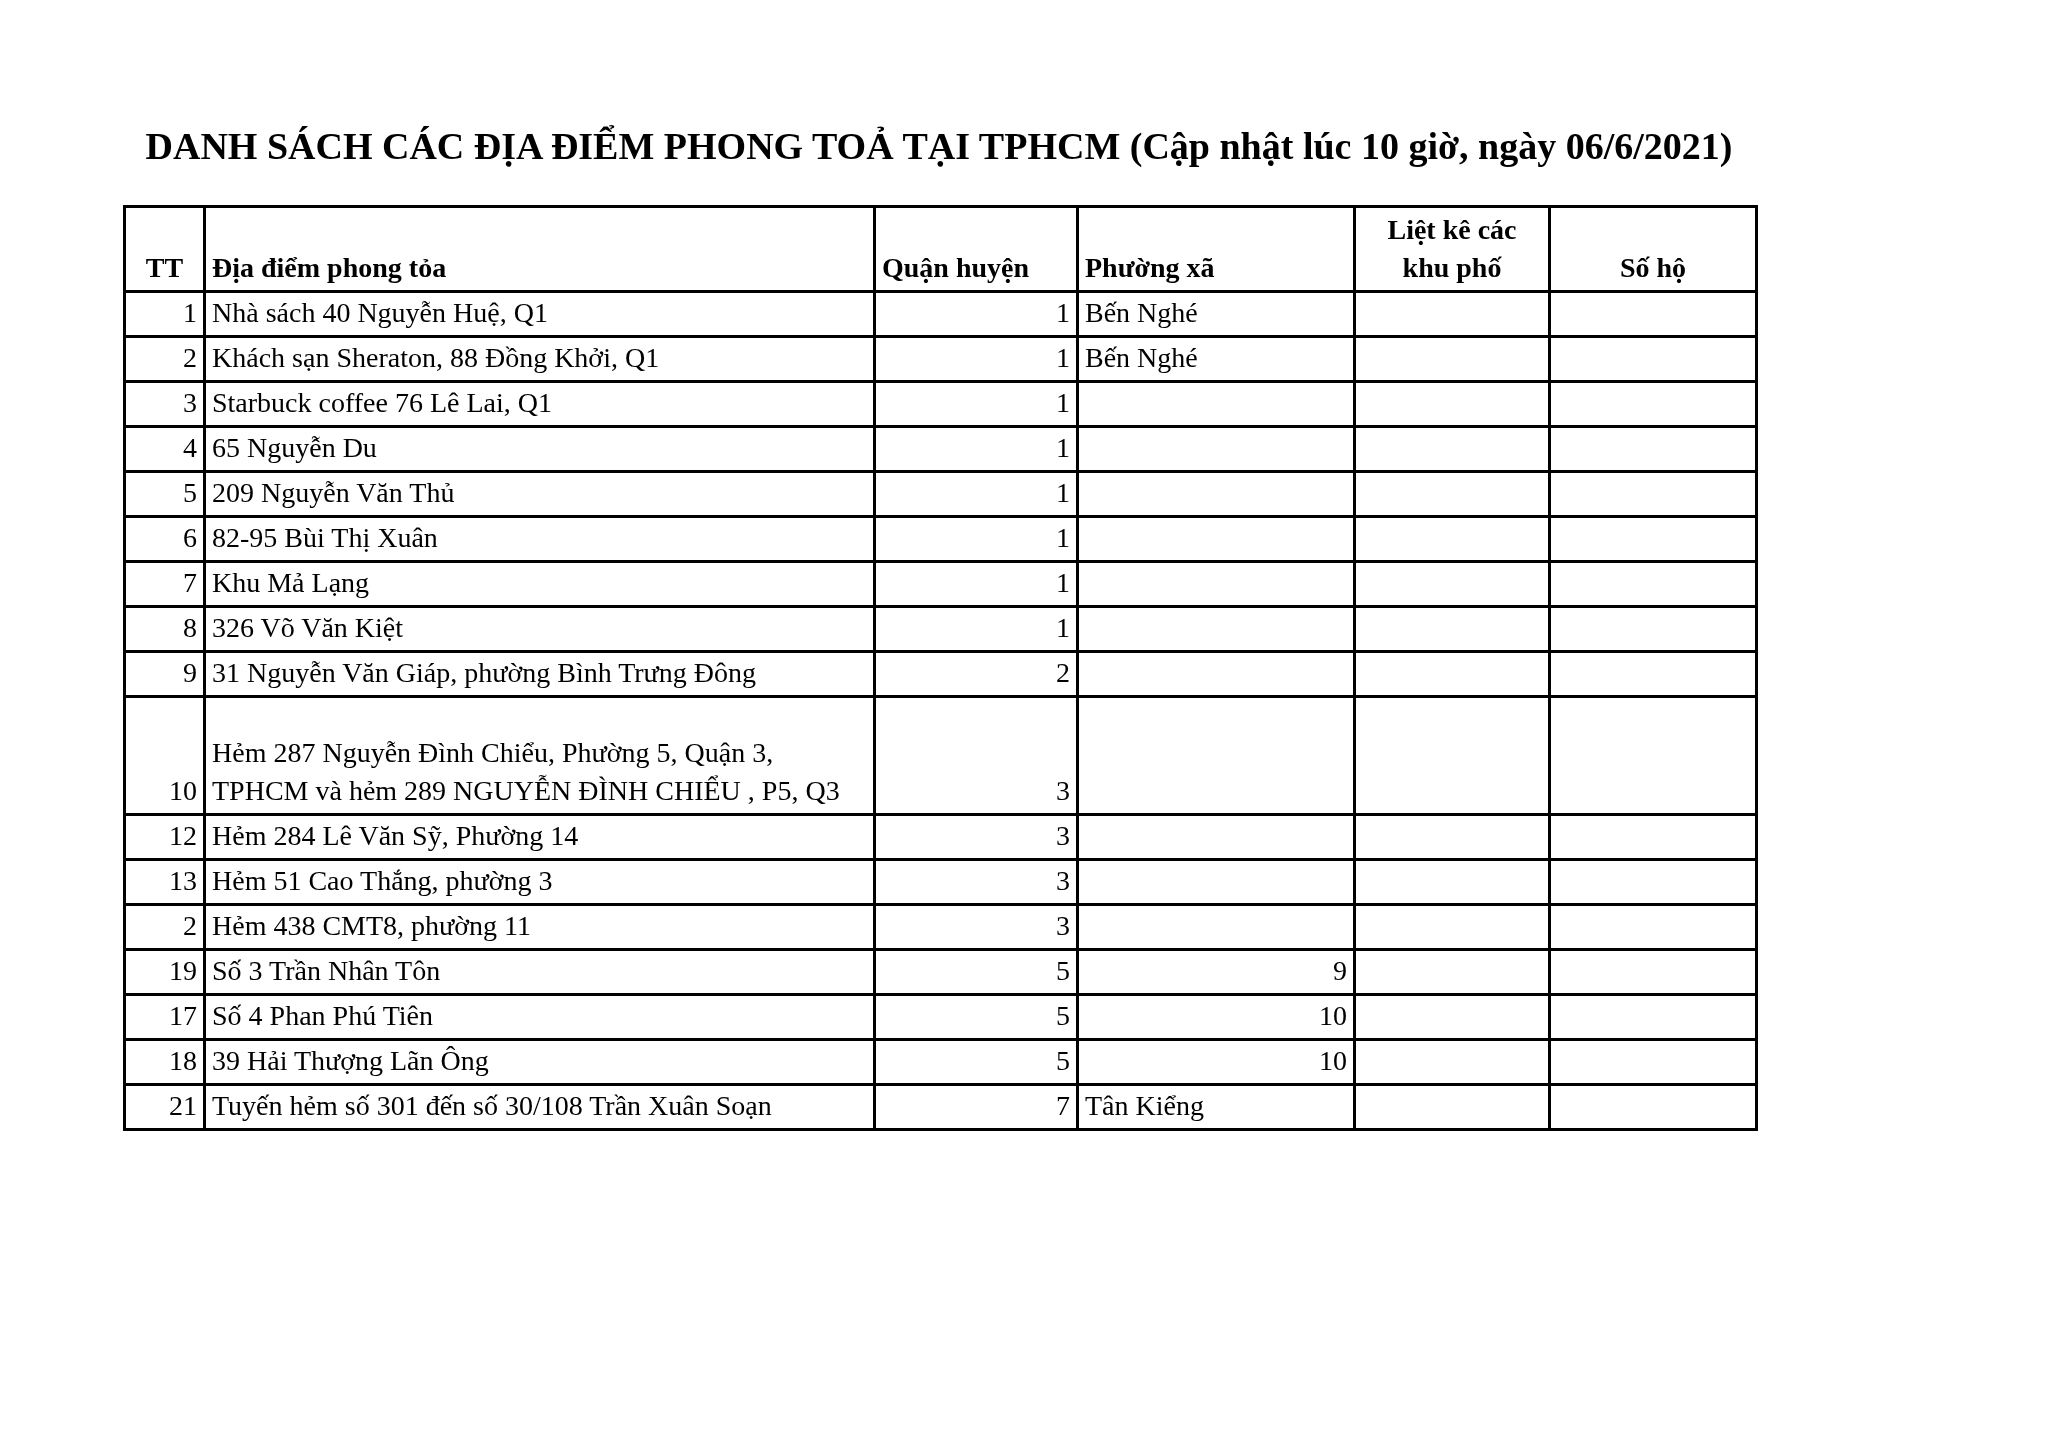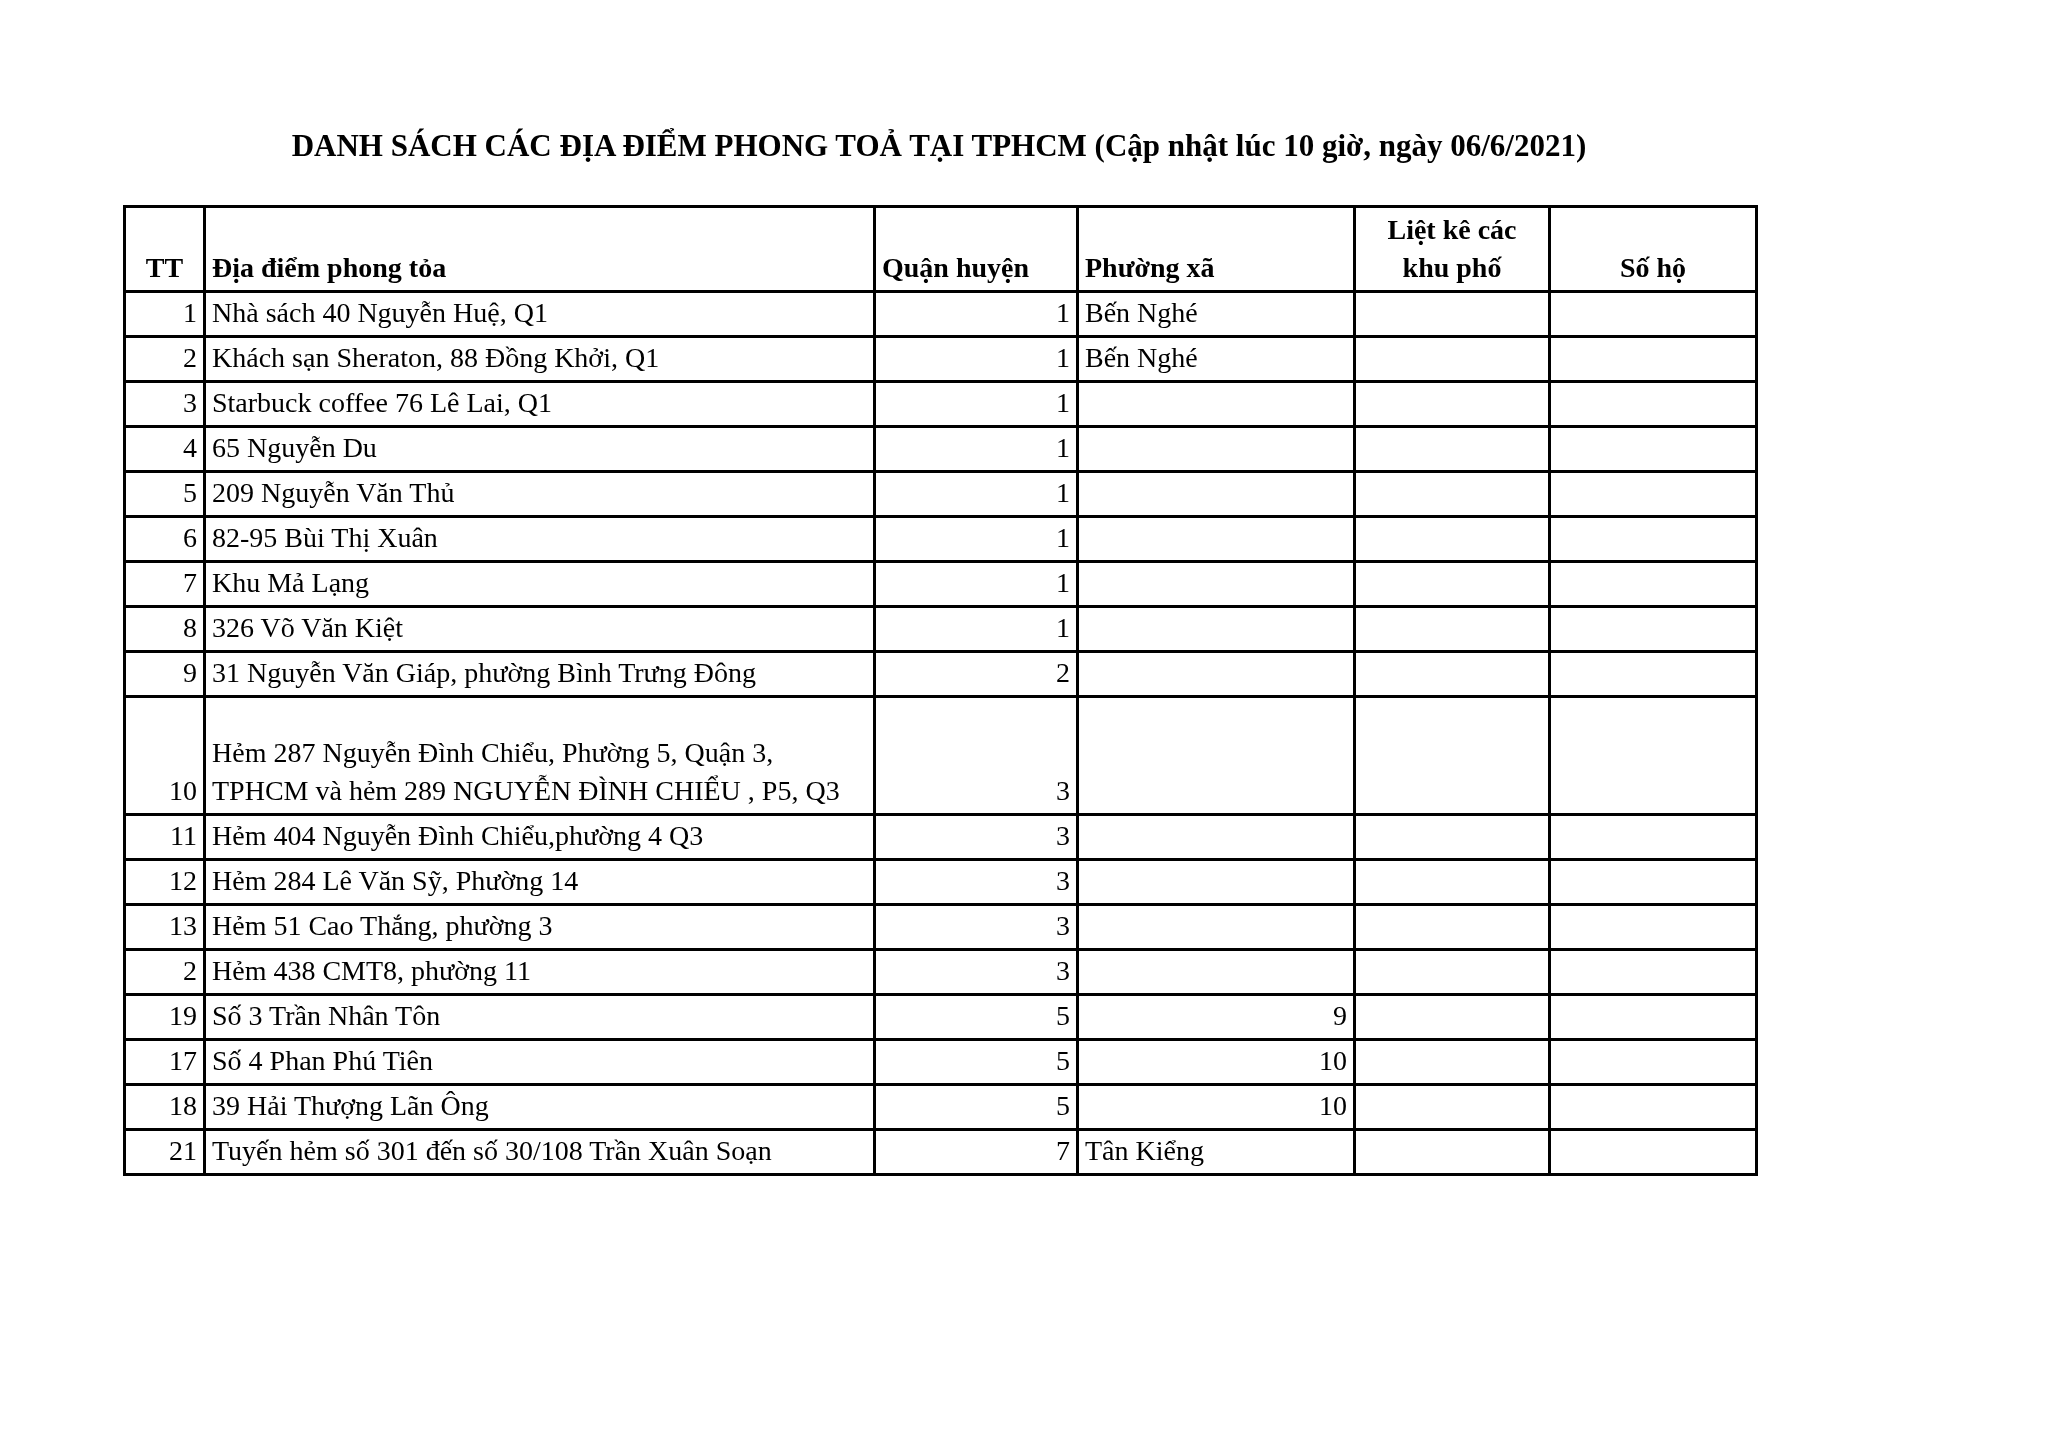--- a/index.html
+++ b/index.html
@@ -12,21 +12,21 @@
     overflow: hidden;
     font-family: "Liberation Serif", "DejaVu Serif", serif;
     color: #000000;
   }
   .doc-title {
     position: absolute;
     top: 124px; left: 123px;
     width: 1632px;
     text-align: center;
     font-weight: bold;
-    font-size: 31px;
+    font-size: 38px;
     line-height: 44px;
     white-space: nowrap;
   }
   table.main-table {
     position: absolute;
     top: 205px; left: 123px;
     border-collapse: collapse;
     table-layout: fixed;
   }
   table.main-table th,
@@ -152,28 +152,20 @@
       </tr>
       <tr>
         <td class="ar cell-tt">10</td>
         <td class="al cell-dia_diem">Hẻm 287 Nguyễn Đình Chiểu, Phường 5, Quận 3, TPHCM  và hẻm 289 NGUYỄN ĐÌNH CHIỂU , P5, Q3</td>
         <td class="ar cell-quan_huyen">3</td>
         <td class="al cell-phuong_xa"></td>
         <td class="al cell-khu_pho"></td>
         <td class="al cell-so_ho"></td>
       </tr>
       <tr>
-        <td class="ar cell-tt">11</td>
-        <td class="al cell-dia_diem">Hẻm 404 Nguyễn Đình Chiểu,phường 4 Q3</td>
-        <td class="ar cell-quan_huyen">3</td>
-        <td class="al cell-phuong_xa"></td>
-        <td class="al cell-khu_pho"></td>
-        <td class="al cell-so_ho"></td>
-      </tr>
-      <tr>
         <td class="ar cell-tt">12</td>
         <td class="al cell-dia_diem">Hẻm 284 Lê Văn Sỹ, Phường 14</td>
         <td class="ar cell-quan_huyen">3</td>
         <td class="al cell-phuong_xa"></td>
         <td class="al cell-khu_pho"></td>
         <td class="al cell-so_ho"></td>
       </tr>
       <tr>
         <td class="ar cell-tt">13</td>
         <td class="al cell-dia_diem">Hẻm 51 Cao Thắng, phường 3</td>

